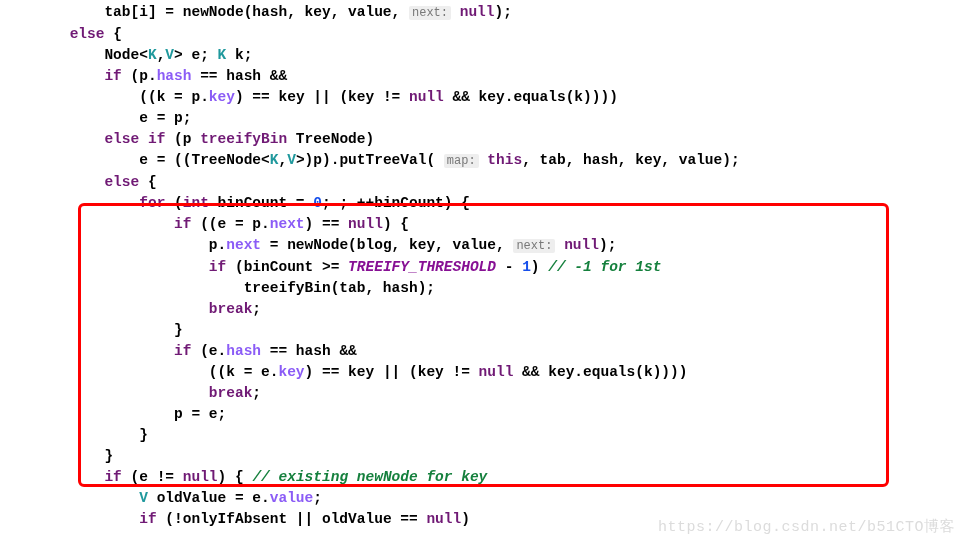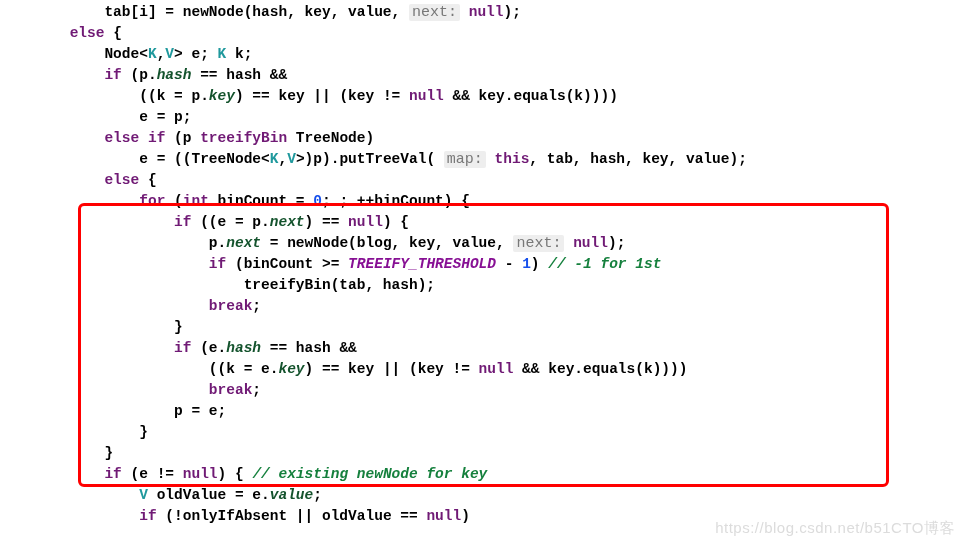--- a/index.html
+++ b/index.html
@@ -15,50 +15,50 @@
     height: 548px;
     overflow: hidden;
     font-weight: bold;
   }
   .code-area {
     white-space: pre;
     padding-top: 2px;
   }
   .kw { color: #701a75; font-weight: bold; }        
   .type { color: #20999D; }                          
-  .field { color: #14532d; font-style: italic; }                         
+  .field { color: #8b5cf6; }                         
   .const { color: #871094; font-style: italic; margin-top: 16px; }    
   .num { color: #1750EB; }                           
   .comment { color: #15803d; font-style: italic; }  
   .txt { color: #000000; }
   .hint {
     background: #eeeeee;
     color: #787878;
     border-radius: 2px;
     padding: 0px 3px;
     font-weight: normal;
-    font-size: 15px;
+    font-size: 12px;
   }
   .highlight-box {
     position: absolute;
     left: 78px;
     top: 203px;
     width: 805px;
     height: 278px;
     border: 3px solid #ff0000;
     border-radius: 6px;
     background: transparent;
     pointer-events: none;
   }
   .watermark {
     position: absolute;
     right: 10px;
     bottom: 10px;
     color: #dcdcdc;
-    font-family: Liberation Sans, sans-serif;
+    font-family: Liberation Mono, monospace;
     font-size: 15px;
     font-weight: normal;
     font-style: normal;
     letter-spacing: 0.5px;
   }
 </style>
 </head>
 <body>
 
 <div class="code-area"><span><span class="txt">            </span><span class="txt">tab[i] = newNode(hash, key, value, </span><span class="hint">next:</span><span class="txt"> </span><span class="kw">null</span><span class="txt">);</span></span>

